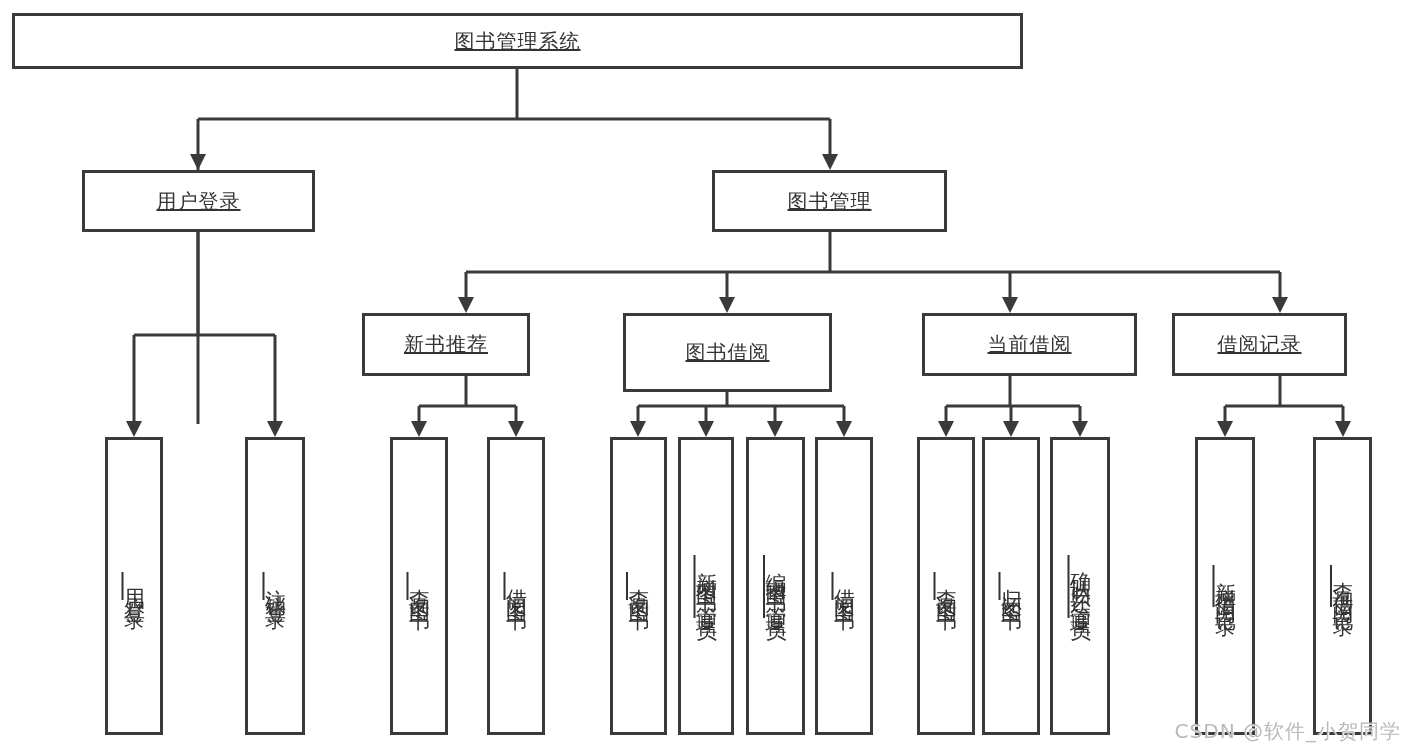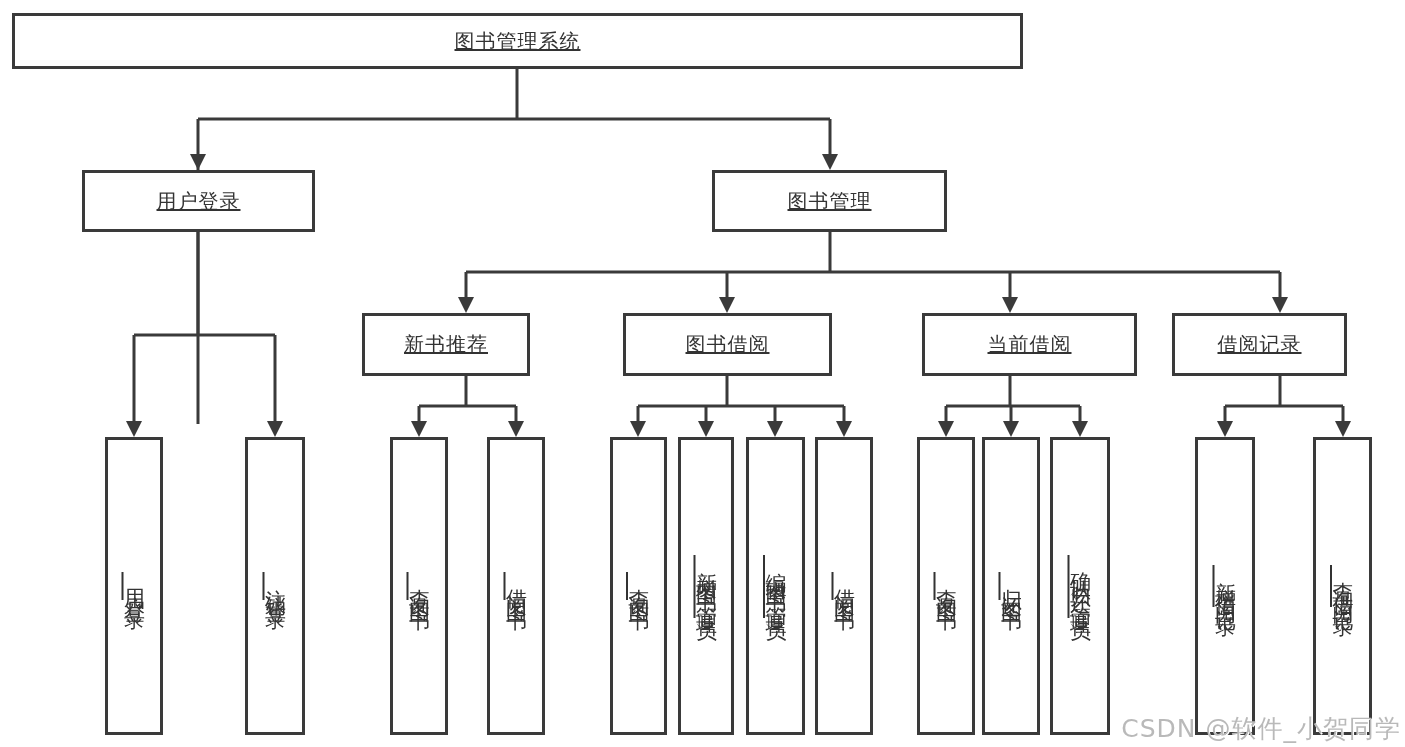--- a/index.html
+++ b/index.html
@@ -31,21 +31,21 @@
     writing-mode:vertical-rl;
     text-orientation:mixed;
     font-size:21px;
     line-height:1;
     letter-spacing:7px;
   }
   #watermark{
     position:absolute;
     right:4px;
     bottom:2px;
-    font-size:25px;
+    font-size:20px;
     color:#b9b9b9;
     letter-spacing:1px;
     text-shadow:1px 1px 0 #ffffff;
     white-space:nowrap;
   }
 </style>
 </head>
 <body>
 
 <div id="canvas">
@@ -101,21 +101,21 @@
   <div class="node h" style="left:82px;top:170px;width:233px;height:62px">
     <span>用户登录</span>
   </div>
   <div class="node h" style="left:712px;top:170px;width:235px;height:62px">
     <span>图书管理</span>
   </div>
 
   <div class="node h" style="left:362px;top:313px;width:168px;height:63px">
     <span>新书推荐</span>
   </div>
-  <div class="node h" style="left:623px;top:313px;width:209px;height:63px">
+  <div class="node h" style="left:623px;top:313px;width:209px;height:79px">
     <span>图书借阅</span>
   </div>
   <div class="node h" style="left:922px;top:313px;width:215px;height:63px">
     <span>当前借阅</span>
   </div>
   <div class="node h" style="left:1172px;top:313px;width:175px;height:63px">
     <span>借阅记录</span>
   </div>
 
   <div class="node v" style="left:105px;top:437px;width:58px;height:298px">

